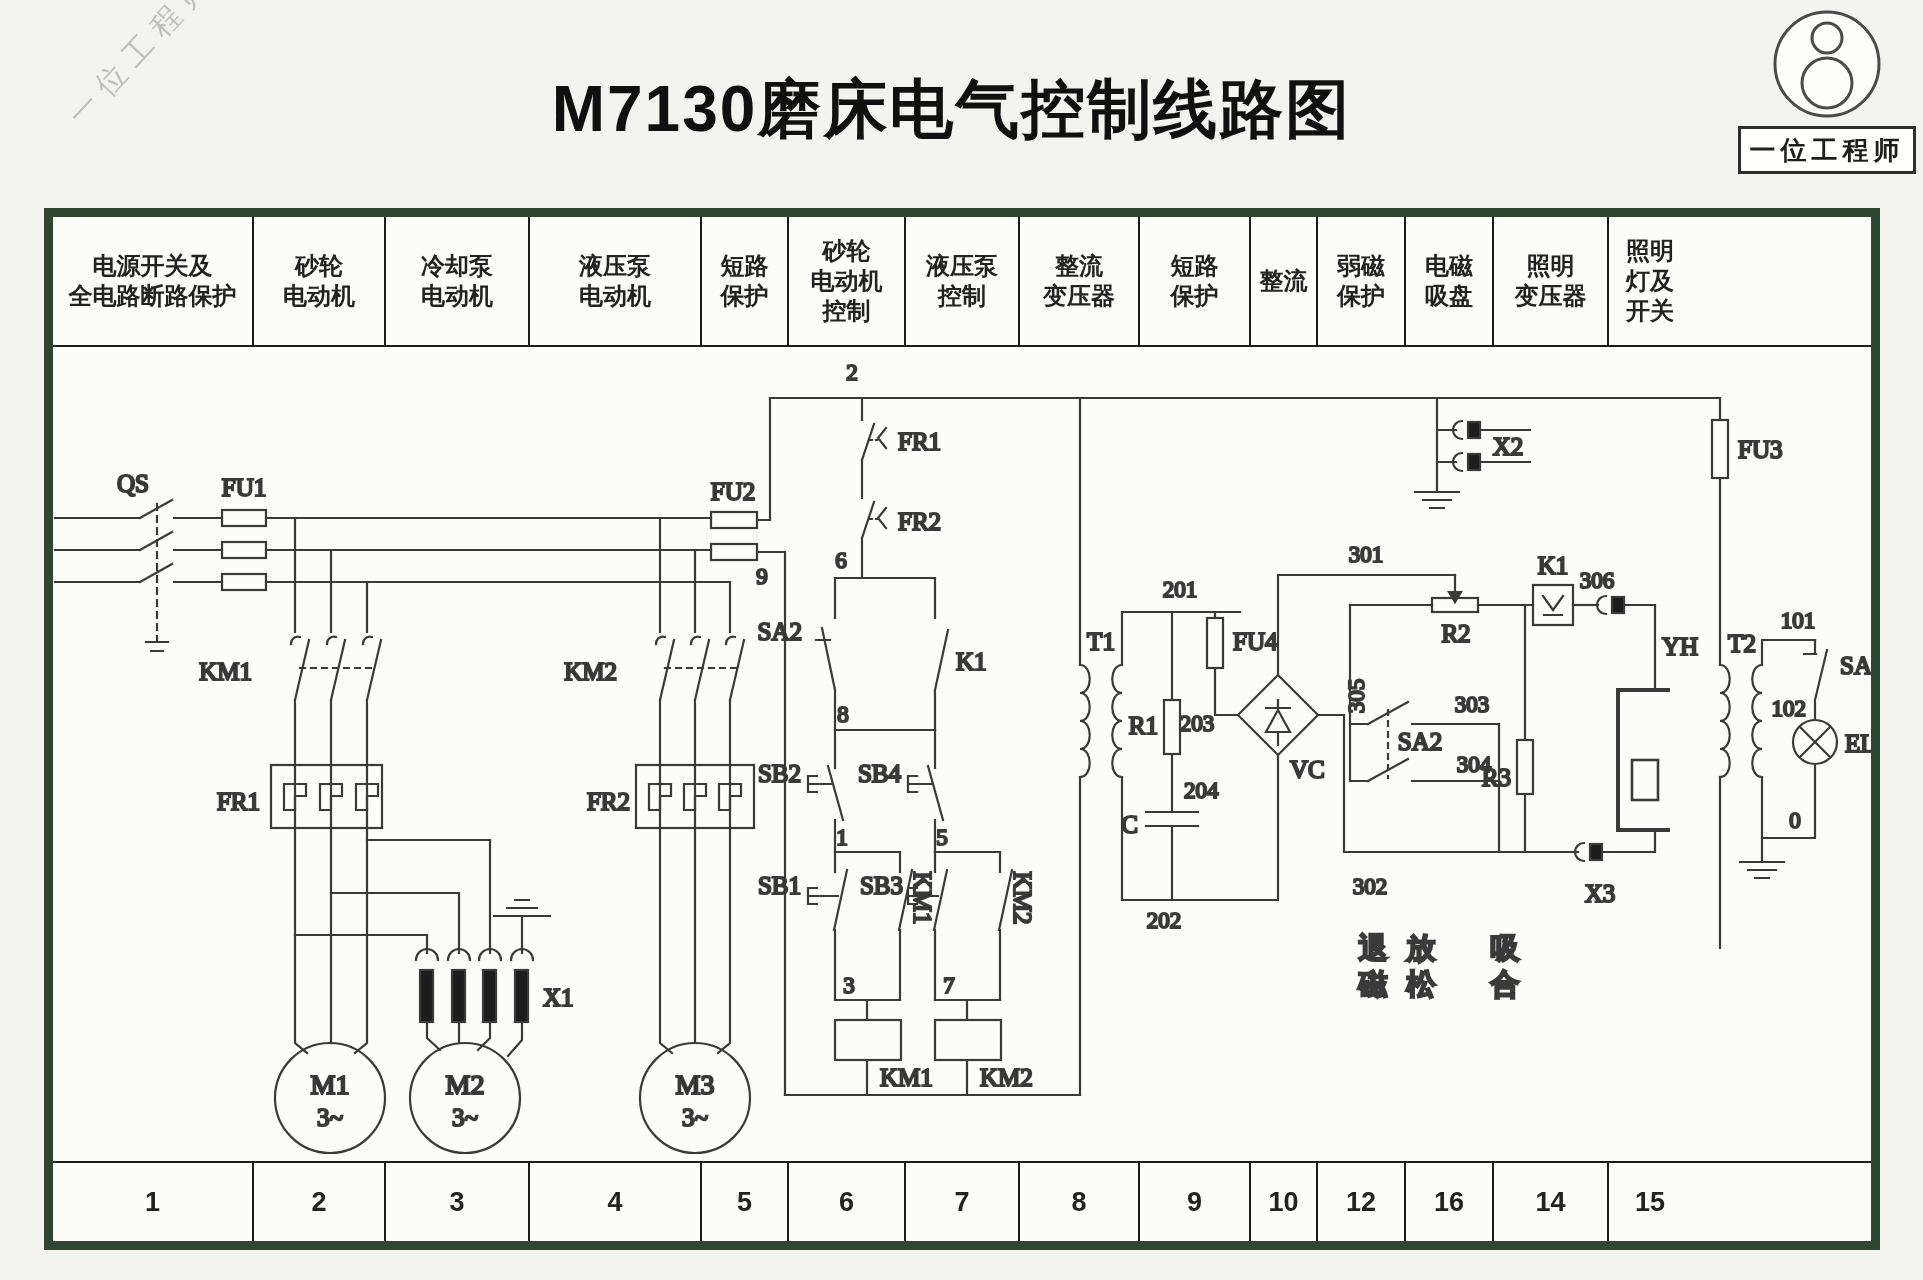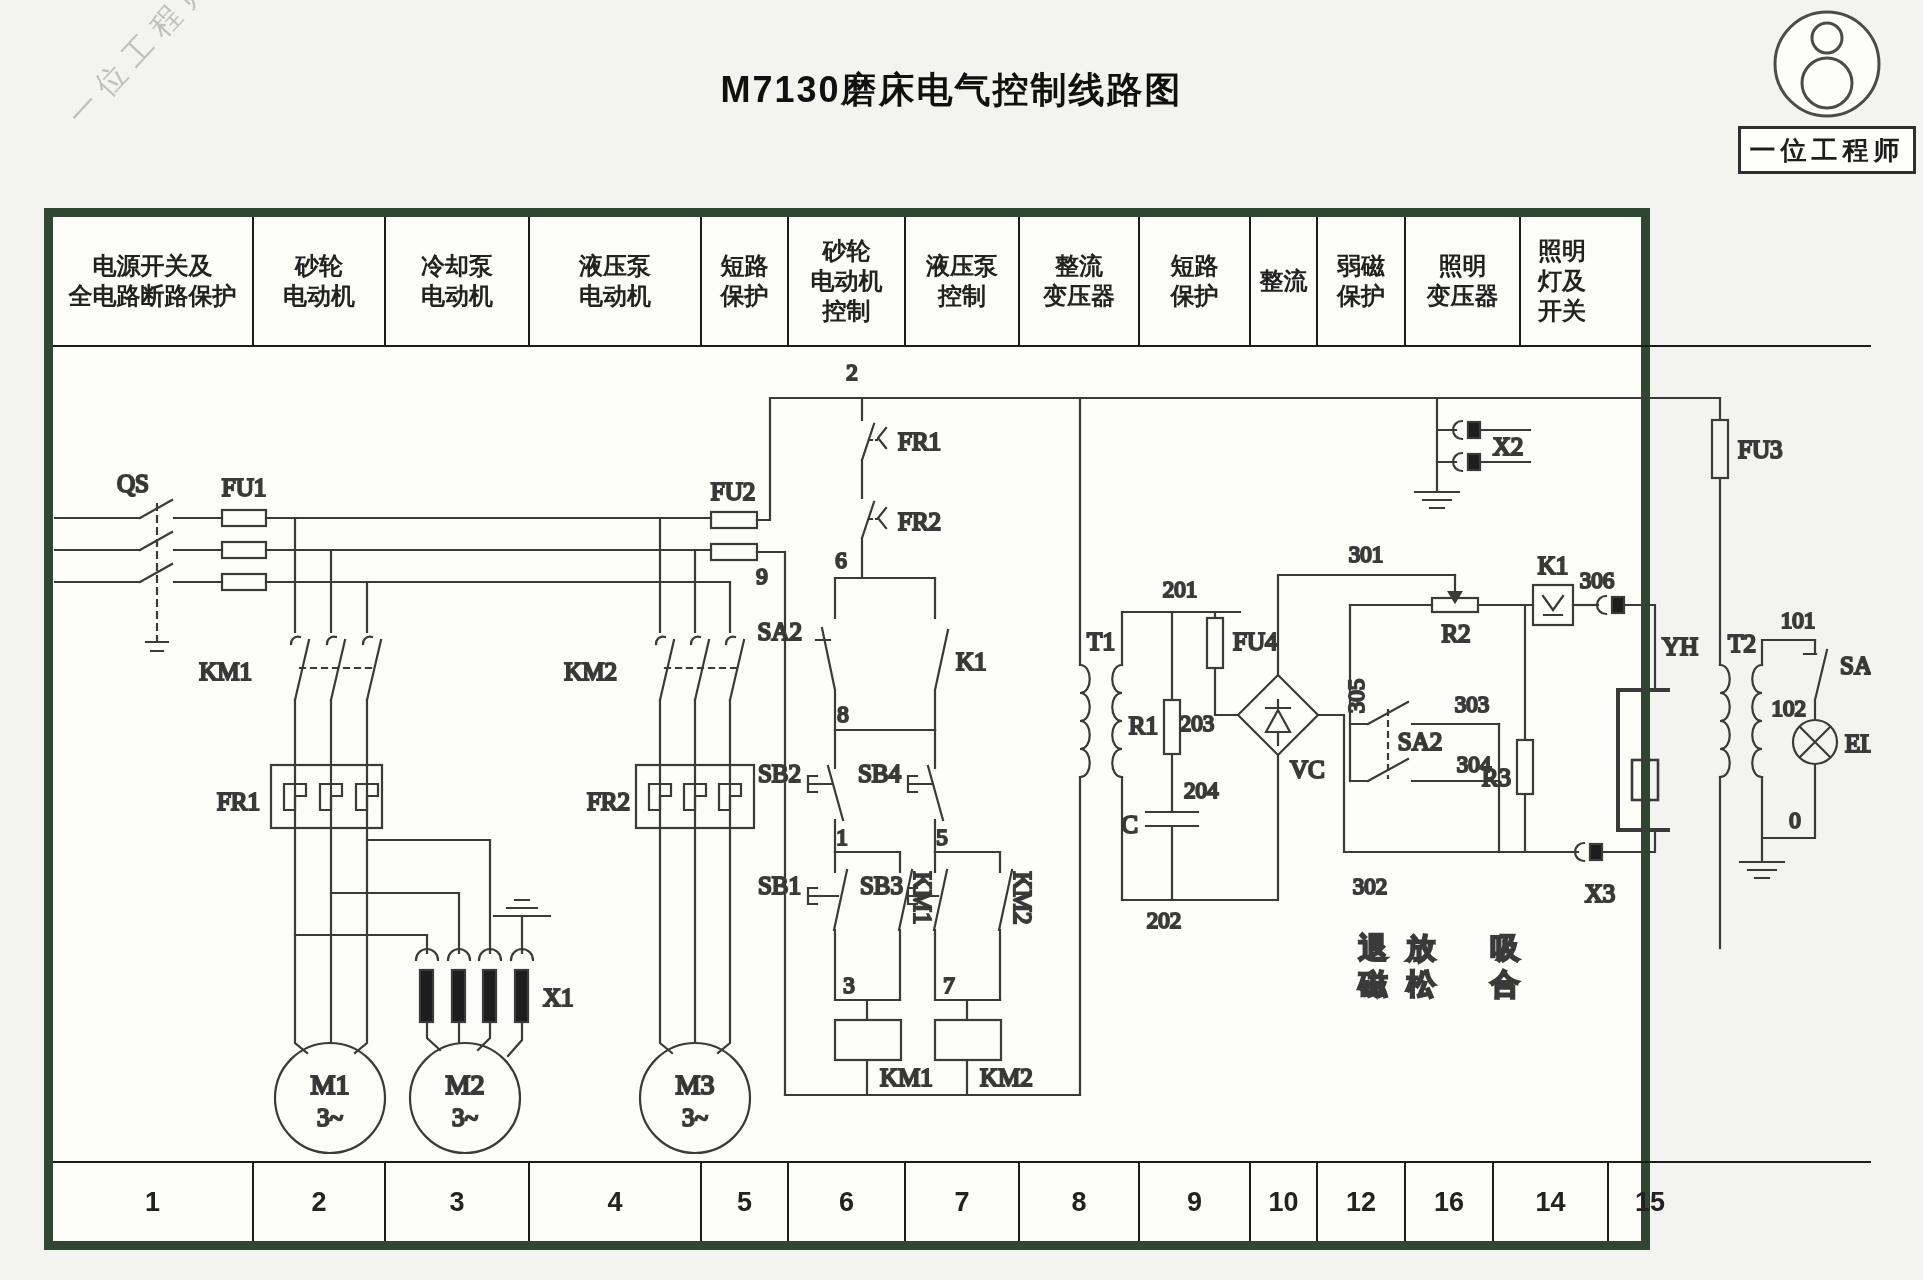--- a/index.html
+++ b/index.html
@@ -1,27 +1,27 @@
 <!DOCTYPE html>
 <html><head>
 <meta charset="utf-8">
 <style>
   html,body{margin:0;padding:0;}
   .page{position:relative;width:1923px;height:1280px;background:#f3f3f0;overflow:hidden;
         font-family:"Liberation Sans",sans-serif;}
   .title{position:absolute;left:0;top:66px;width:1923px;padding-right:20px;box-sizing:border-box;
-         text-align:center;font-size:36px;font-weight:bold;color:#101010;letter-spacing:2px;
+         text-align:center;font-size:64px;font-weight:bold;color:#101010;letter-spacing:2px;
          font-family:"Liberation Sans",sans-serif;}
   .watermark{position:absolute;left:74px;top:100px;transform:rotate(-47deg);transform-origin:left center;
          font-size:30px;letter-spacing:10px;color:rgba(140,140,140,.5);white-space:nowrap;}
   .logo-box{position:absolute;left:1738px;top:126px;width:178px;height:48px;background:#fefefc;
          border:3px solid #2e2e2e;box-sizing:border-box;display:flex;align-items:center;justify-content:center;
          font-size:26px;letter-spacing:5px;color:#1d1d1d;font-weight:600;}
   .logo-svg{position:absolute;left:1771px;top:6px;}
-  .frame{position:absolute;left:44px;top:208px;width:1606px;height:1042px;border:9px solid #2f4630;
+  .frame{position:absolute;left:44px;top:208px;width:1836px;height:1042px;border:9px solid #2f4630;
          box-sizing:border-box;background:#fcfcf9;}
   .hdr{position:absolute;left:0;top:0;width:1818px;height:130px;display:flex;border-bottom:2px solid #1c1c1c;box-sizing:border-box;}
   .hdr .cell{box-sizing:border-box;border-right:2px solid #1c1c1c;display:flex;align-items:center;justify-content:center;
          text-align:center;font-size:24px;line-height:1.25;font-weight:600;color:#222;white-space:pre-line;}
   .hdr .cell:last-child{border-right:none;}
   .ftr{position:absolute;left:0;top:944px;width:1818px;height:80px;display:flex;border-top:2px solid #1c1c1c;box-sizing:border-box;}
   .ftr .cell{box-sizing:border-box;border-right:2px solid #1c1c1c;display:flex;align-items:center;justify-content:center;
          font-size:27px;color:#222;font-weight:600;}
   .ftr .cell:last-child{border-right:none;border-radius:29px;}
   .schem{position:absolute;left:0;top:130px;}
@@ -65,20 +65,22 @@
 控制</div>
       <div class="cell" style="flex:0 0 114px">液压泵
 控制</div>
       <div class="cell" style="flex:0 0 120px">整流
 变压器</div>
       <div class="cell" style="flex:0 0 111px">短路
 保护</div>
       <div class="cell" style="flex:0 0 67px">整流</div>
       <div class="cell" style="flex:0 0 88px">弱磁
 保护</div>
+      <div class="cell" style="flex:0 0 88px">电磁
+吸盘</div>
       <div class="cell" style="flex:0 0 115px">照明
 变压器</div>
       <div class="cell" style="flex:0 0 82px">照明
 灯及
 开关</div>
     </div>
 
     <svg class="schem" width="1818" height="816" viewBox="53 347 1818 816" stroke="#3a3a3a" stroke-width="2.2" fill="none" stroke-linecap="square">
 
       <g>

